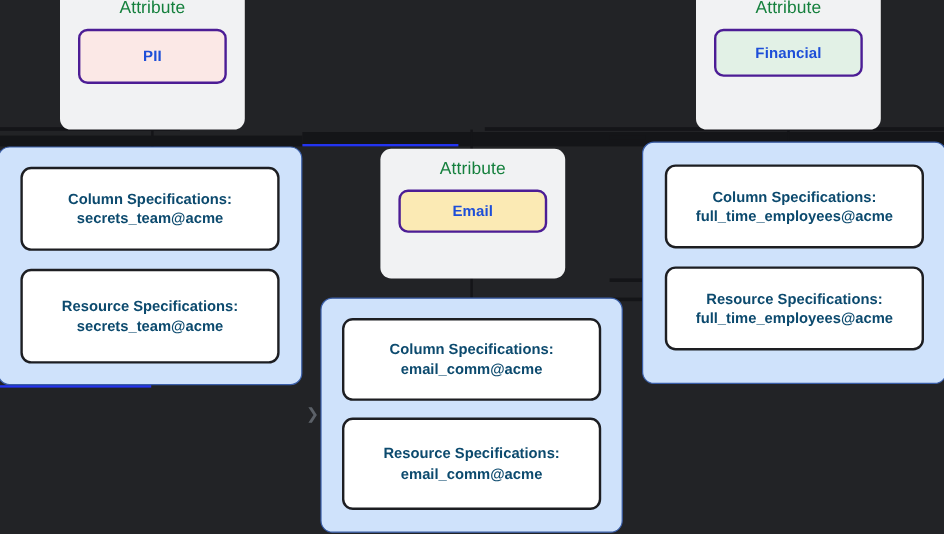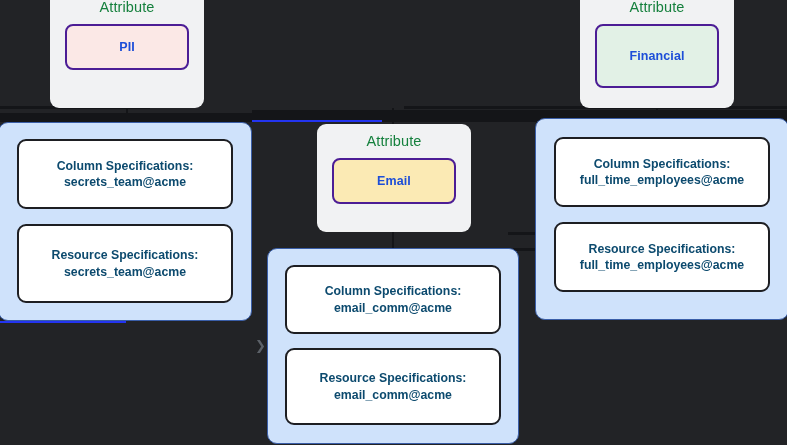--- a/index.html
+++ b/index.html
@@ -126,26 +126,26 @@
   <div class="sel-line" style="left:252px; top:120px; width:130px; height:2px;"></div>
   <div class="sel-line" style="left:0px; top:321px; width:126px; height:2px;"></div>
 
   <div class="attr-card" style="left:50px; top:-10px; width:154px; height:118px;">
     <div class="attr-card-title">Attribute</div>
     <div class="attr-chip" style="width:124px; height:46px; background:#fbe8e6;">PII</div>
   </div>
 
   <div class="attr-card" style="left:580px; top:-10px; width:154px; height:118px;">
     <div class="attr-card-title">Attribute</div>
-    <div class="attr-chip" style="width:124px; height:64px; background:#e2f1e6;">Financial</div>
+    <div class="attr-chip" style="width:124px; height:40px; background:#e2f1e6;">Financial</div>
   </div>
 
   <div class="attr-card" style="left:317px; top:124px; width:154px; height:108px;">
     <div class="attr-card-title">Attribute</div>
-    <div class="attr-chip" style="width:124px; height:46px; background:#fbeab4;">Email</div>
+    <div class="attr-chip" style="width:124px; height:36px; background:#fbeab4;">Email</div>
   </div>
 
   <div class="spec-panel" style="left:-2px; top:122px; width:254px; height:199px; padding-top:16px; gap:15px;">
     <div class="spec-box" style="width:216px; height:70px;">
       <span class="spec-line">Column Specifications:</span>
       <span class="spec-line">secrets_team@acme</span>
     </div>
     <div class="spec-box" style="width:216px; height:79px;">
       <span class="spec-line">Resource Specifications:</span>
       <span class="spec-line">secrets_team@acme</span>

